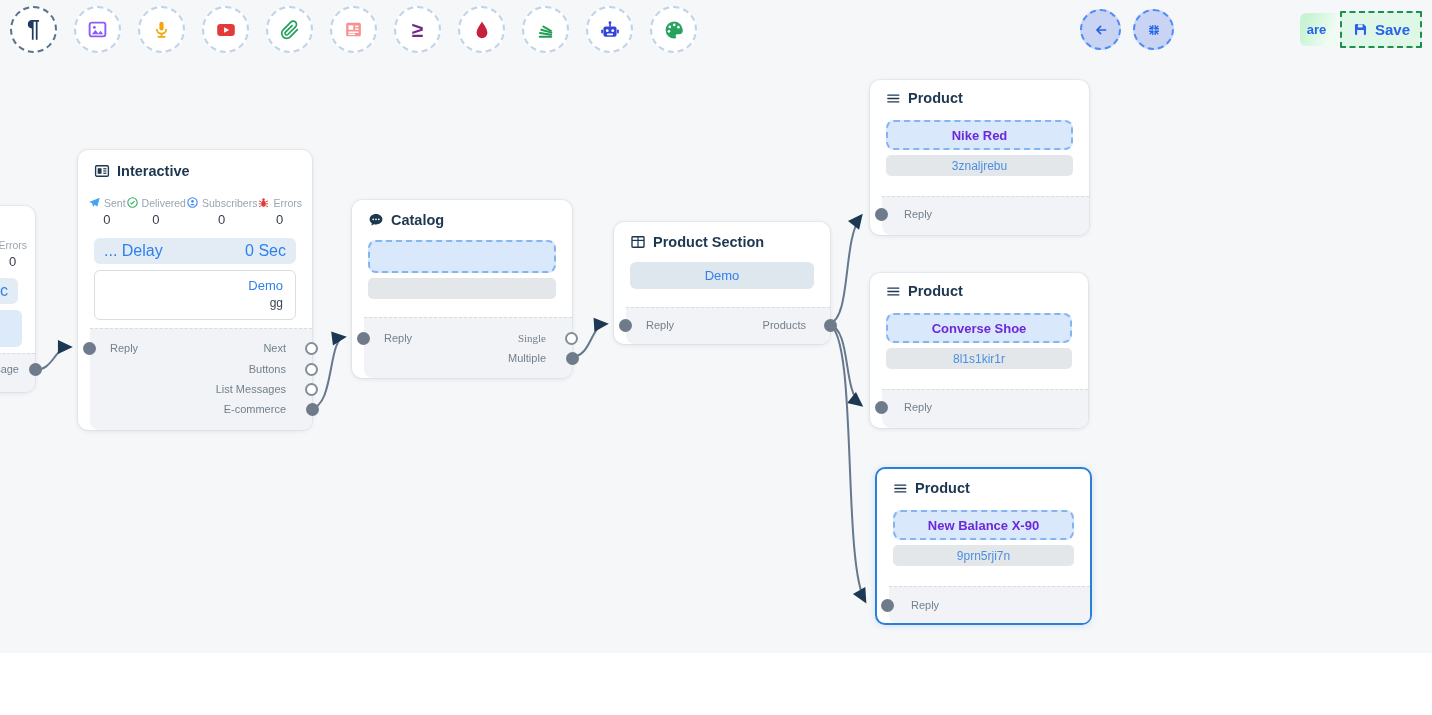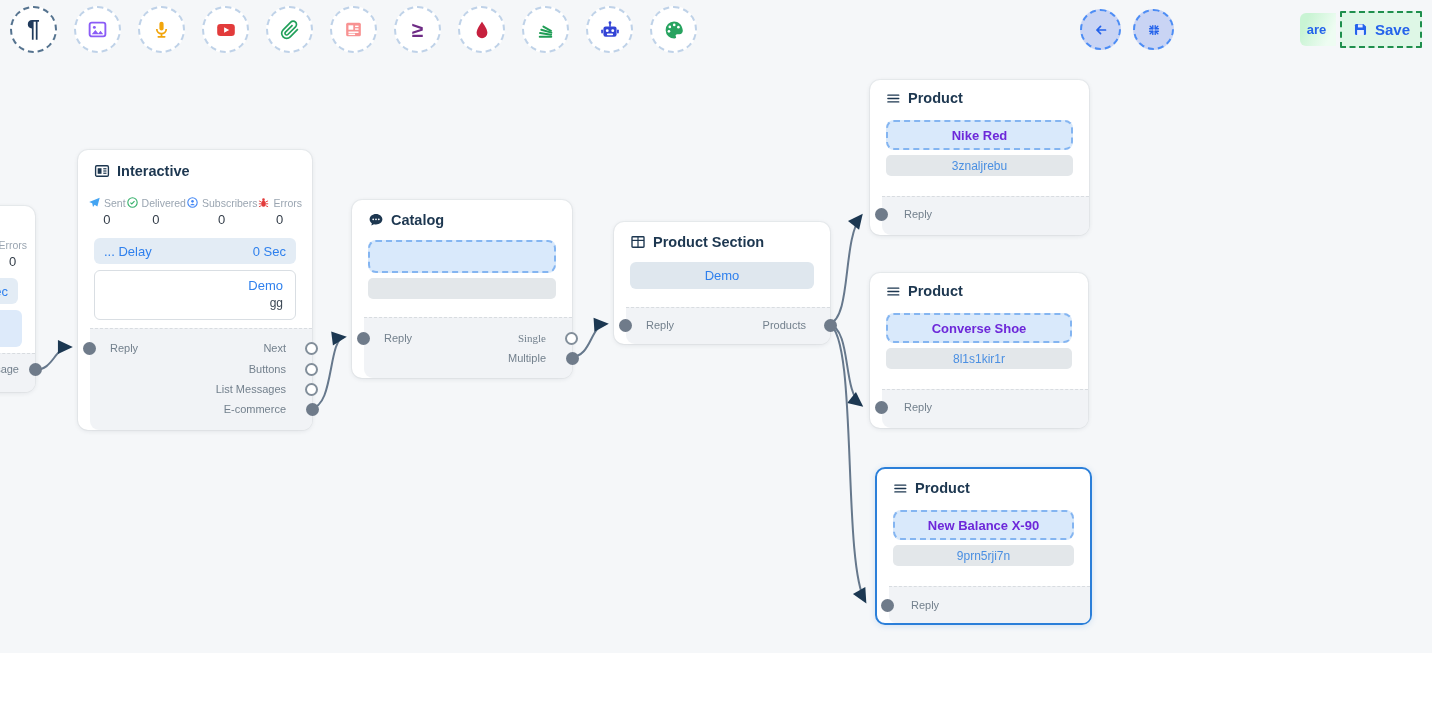--- a/index.html
+++ b/index.html
@@ -42,21 +42,21 @@
     background:#6f7b8a; cursor:crosshair; }
   .handle.open { background:#fff; border:2px solid #828e9a; }
 
   .stats { position:absolute; left:10px; right:10px; display:flex; justify-content:space-between; }
   .stat { display:flex; flex-direction:column; align-items:center; gap:3px; }
   .stat-top { display:flex; align-items:center; gap:3px; font-size:10.5px; color:#9aa5b1; }
   .stat-val { font-size:13px; color:#333d49; }
 
   .delay-row { position:absolute; left:16px; right:16px; height:26px; background:#e3ecf5;
     border-radius:6px; display:flex; align-items:center; justify-content:space-between;
-    padding:0 10px; font-size:13px; color:#2f80ed; }
+    padding:0 10px; font-size:16px; color:#2f80ed; }
   .msg-box { position:absolute; left:16px; right:16px; background:#fff;
     border:1px solid #d9dee3; border-radius:6px; padding:7px 12px; }
   .blue-dash-box { position:absolute; left:16px; right:16px; background:#d9e9fb;
     border:2px dashed #84b5f1; border-radius:8px; display:flex; align-items:center;
     justify-content:center; font-size:13px; font-weight:bold; color:#6d28d9; }
   .gray-box { position:absolute; left:16px; right:16px; background:#e3e7ea; border-radius:5px;
     display:flex; align-items:center; justify-content:center; font-size:12px; color:#4a8fe2; }
 
   svg.icon { display:block; }
   #edges { position:absolute; left:0; top:0; z-index:1; }

